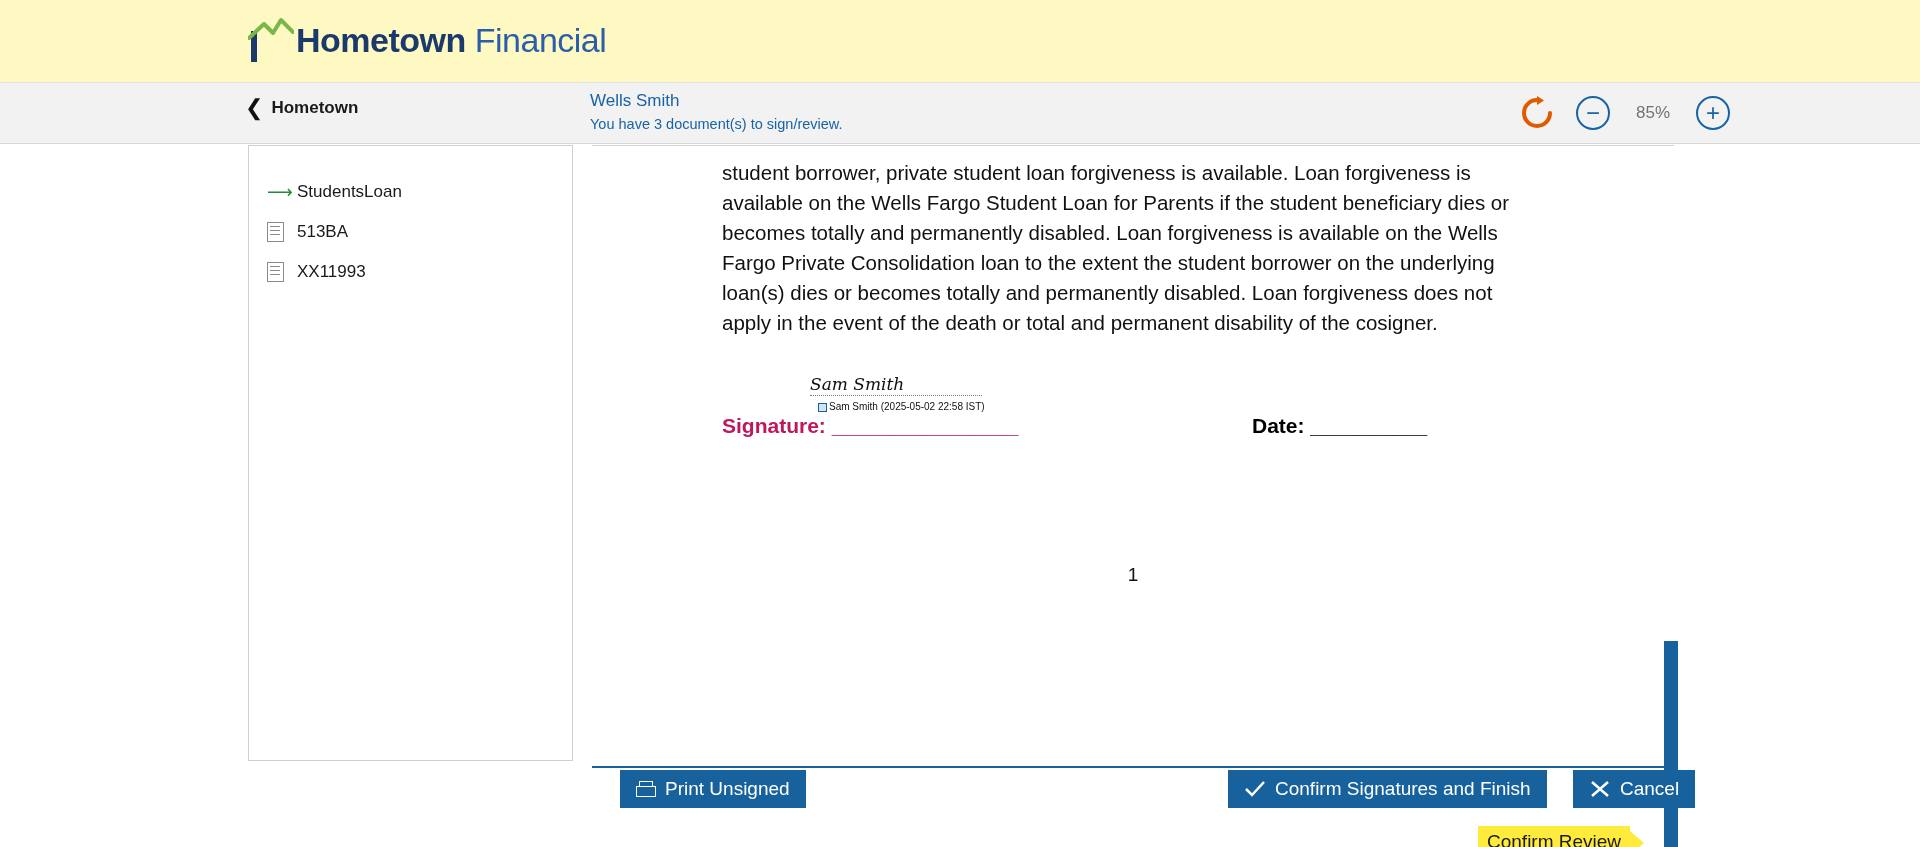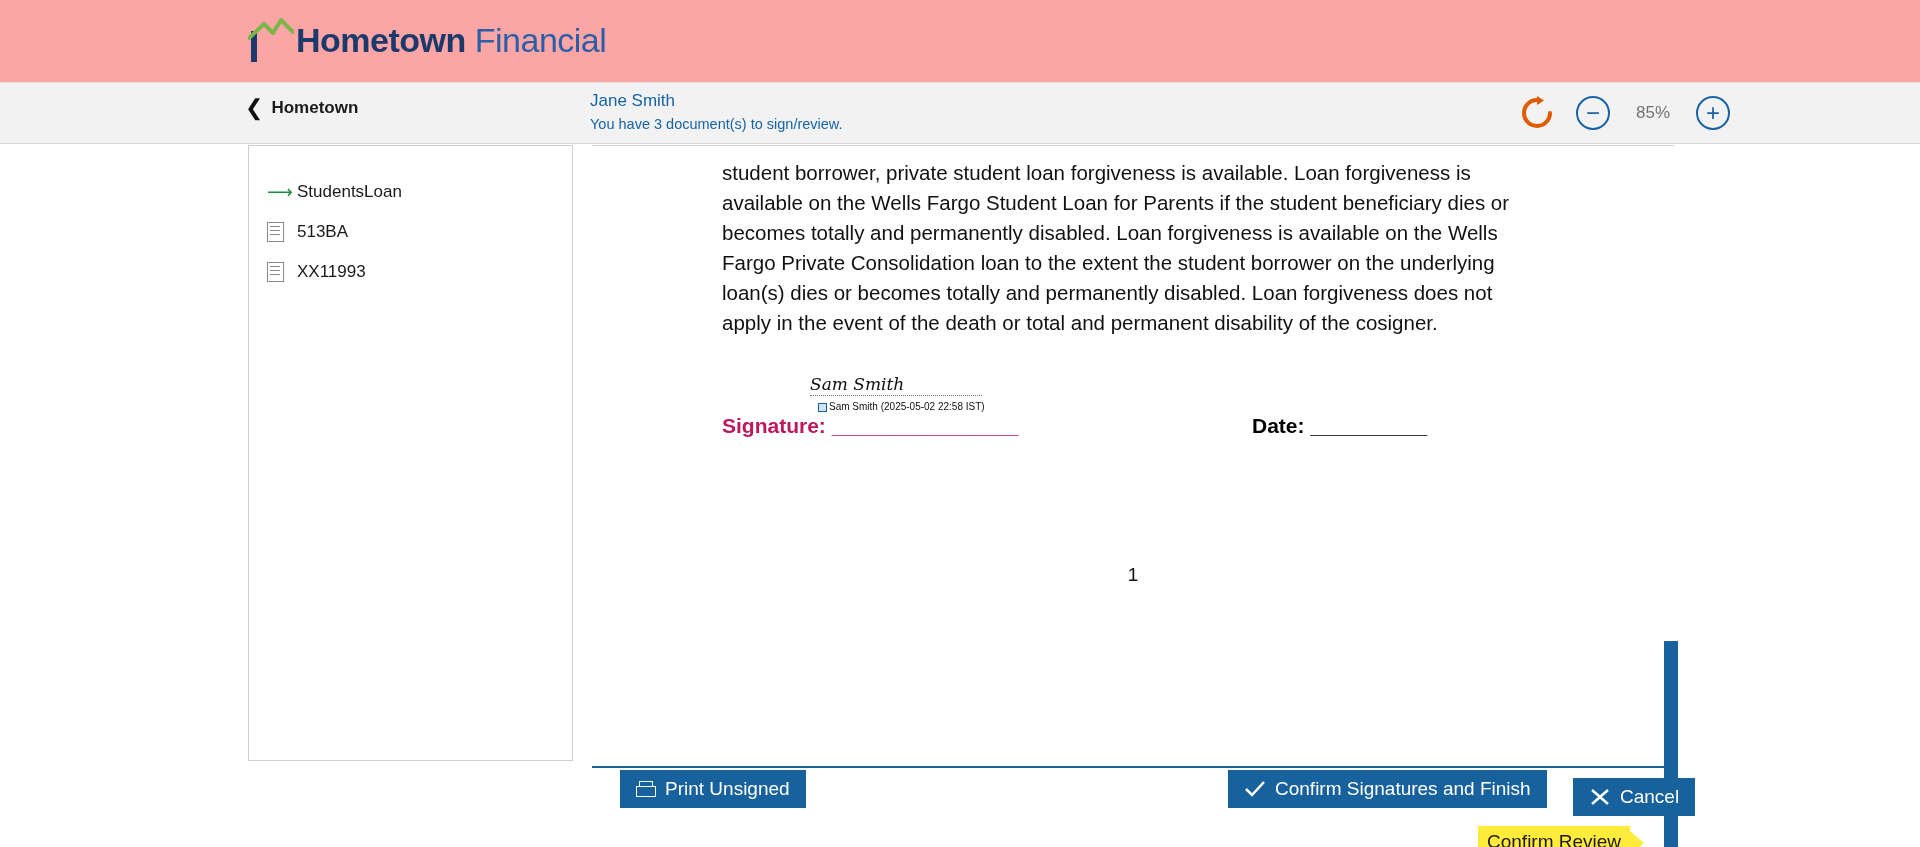--- a/index.html
+++ b/index.html
@@ -11,21 +11,21 @@
     height: 847px;
     background: #ffffff;
     font-family: "Liberation Sans", sans-serif;
     overflow: hidden;
     position: relative;
   }
 
   
   .brand-bar {
     height: 82px;
-    background: #fca5a5;
+    background: #fef9c3;
     border-bottom: 1px solid #e2e2e2;
     position: relative;
   }
   .logo-wrap {
     position: absolute;
     left: 248px;
     top: 8px;
     display: flex;
     align-items: center;
     height: 64px;
@@ -316,21 +316,21 @@
     box-sizing: border-box;
     white-space: nowrap;
   }
   .btn .bic {
     margin-right: 9px;
     display: inline-flex;
     align-items: center;
   }
   #btn-print { left: 596px; top: 0; margin-left: 24px; }
   #btn-confirm { left: 1228px; top: 0; }
-  #btn-cancel { left: 1573px; top: 0; margin-top: 8px; }
+  #btn-cancel { left: 1573px; top: 0; }
 
   .printer {
     width: 20px; height: 16px; position: relative;
   }
   .printer:before {
     content:""; position:absolute; left:3px; top:0; width:14px; height:5px;
     border:1.5px solid #fff; border-bottom:none; box-sizing:border-box;
   }
   .printer:after {
     content:""; position:absolute; left:0; top:5px; width:20px; height:11px;
@@ -353,21 +353,21 @@
   </div>
 </div>
 
 <div class="toolbar">
   <div class="back-link">
     <span class="chev">❮</span>
     <span>Hometown</span>
   </div>
 
   <div class="user-block">
-    <div class="user-name">Jane Smith</div>
+    <div class="user-name">Wells Smith</div>
     <div class="user-sub">You have 3 document(s) to sign/review.</div>
   </div>
 
   <div class="tool-right">
     <span class="refresh-icon">
       <svg width="34" height="34" viewBox="0 0 34 34">
         <path d="M17 4 a13 13 0 1 0 13 13" stroke="#e05a00" stroke-width="4" fill="none" stroke-linecap="round"></path>
         <polygon points="17,0 17,9 24,4.5" fill="#e05a00"></polygon>
       </svg>
     </span>

